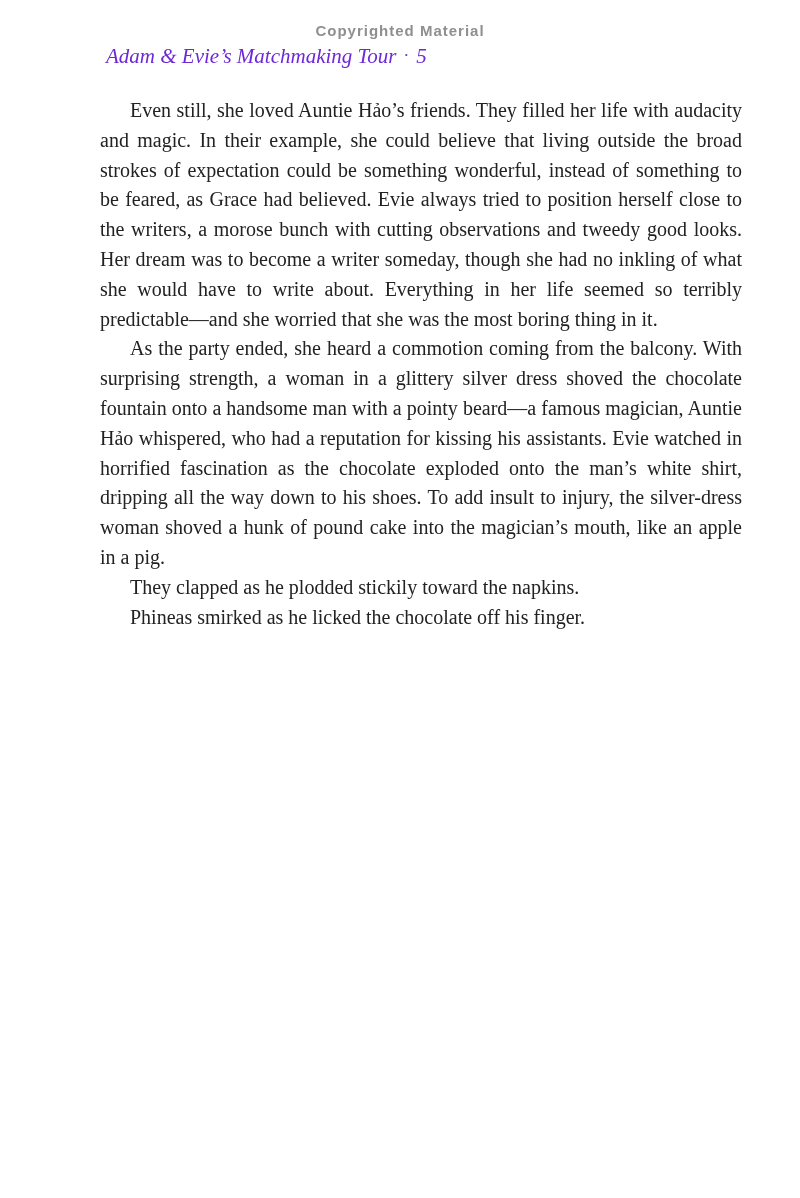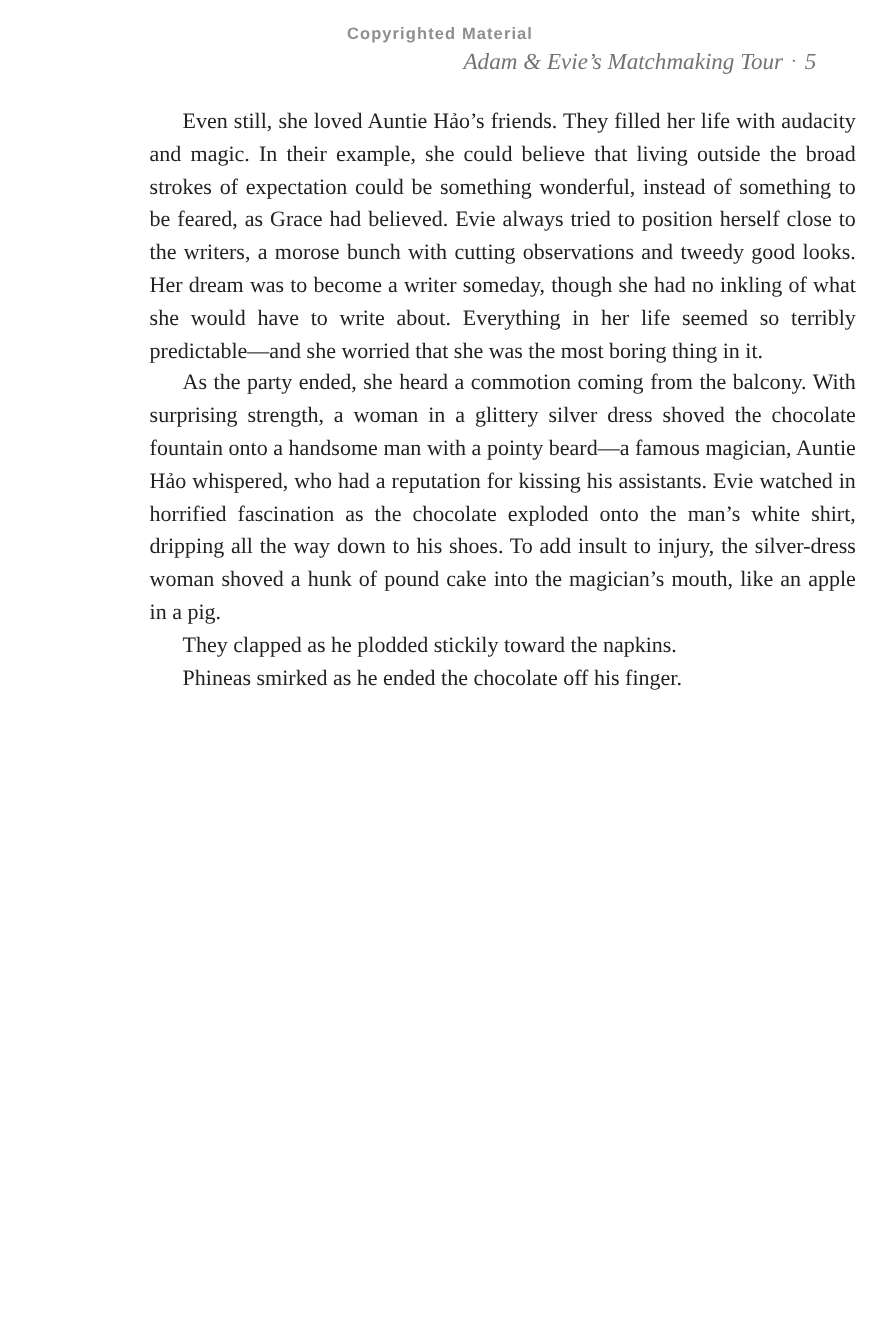--- a/index.html
+++ b/index.html
@@ -26,41 +26,39 @@
     letter-spacing: 1px;
     color: #8f8f8f;
   }
   .watermark-top { top: 22px; }
   .watermark-bottom { top: 1150px; }
   .running-header {
     position: absolute;
     top: 44px;
     left: 106px;
     right: 58px;
-    text-align: right;
     font-style: italic;
     font-size: 21px;
-    color: #737373;
+    color: #6d28d9;
     white-space: nowrap;
   }
   .running-header .sep {
     font-style: normal;
     padding: 0 7px;
     font-size: 17px;
     vertical-align: 2px;
   }
   .body-text {
     position: absolute;
     top: 96px;
     left: 100px;
     width: 642px;
     color: #222222;
     font-size: 20px;
     line-height: 29.8px;
-    margin-left: 36px;
   }
   .body-text p {
     margin: 0;
     text-indent: 30px;
     text-align: justify;
   }
   .body-text .ital {
     font-style: italic;
   }
 </style>
@@ -72,18 +70,18 @@
   <div class="watermark watermark-top">Copyrighted Material</div>
 
   <div class="running-header">
     <span>Adam &amp; Evie’s Matchmaking Tour</span><span class="sep">·</span><span>5</span>
   </div>
 
   <main class="body-text">
       <p><span>Even still, she loved Auntie Hảo’s friends. They filled her life with audacity and magic. In their example, she could believe that living outside the broad strokes of expectation could be something wonderful, instead of something to be feared, as Grace had believed. Evie always tried to position herself close to the writers, a morose bunch with cutting observations and tweedy good looks. Her dream was to become a writer someday, though she had no inkling of what she would have to write about. Everything in her life seemed so terribly predictable—and she worried that she was the most boring thing in it.</span></p>
       <p><span>As the party ended, she heard a commotion coming from the balcony. With surprising strength, a woman in a glittery silver dress shoved the chocolate fountain onto a handsome man with a pointy beard—a famous magician, Auntie Hảo whispered, who had a reputation for kissing his assistants. Evie watched in horrified fascination as the chocolate exploded onto the man’s white shirt, dripping all the way down to his shoes. To add insult to injury, the silver-dress woman shoved a hunk of pound cake into the magician’s mouth, like an apple in a pig.</span></p>
       <p><span>They clapped as he plodded stickily toward the napkins.</span></p>
-      <p><span>Phineas smirked as he ended the chocolate off his finger.</span></p>
+      <p><span>Phineas smirked as he licked the chocolate off his finger.</span></p>
     </main>
 
   <div class="watermark watermark-bottom">Copyrighted Material</div>
 
 </div>
 
 </body></html>

